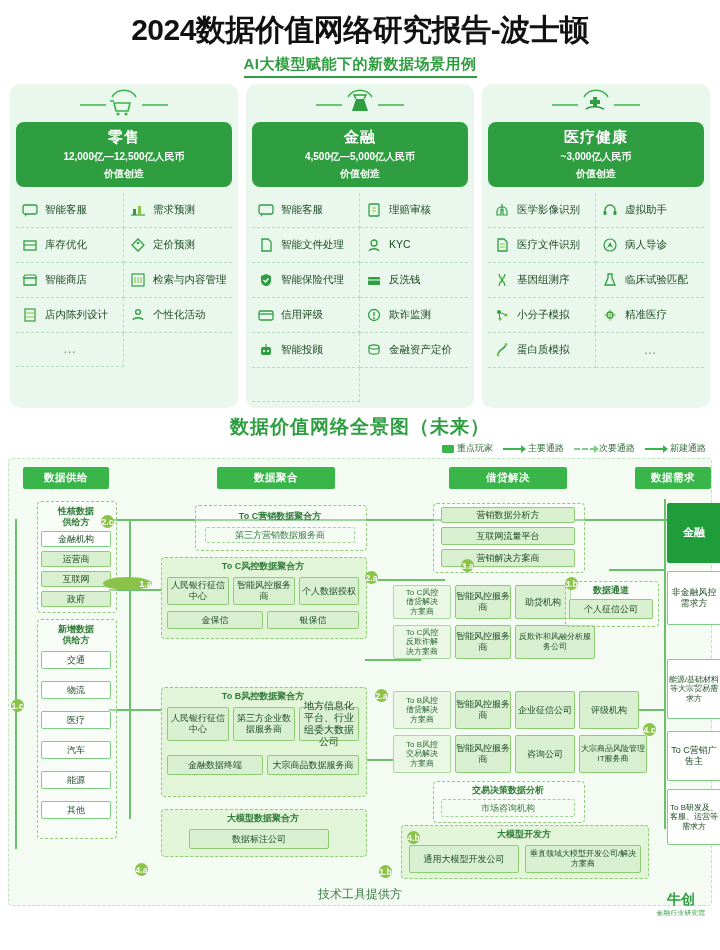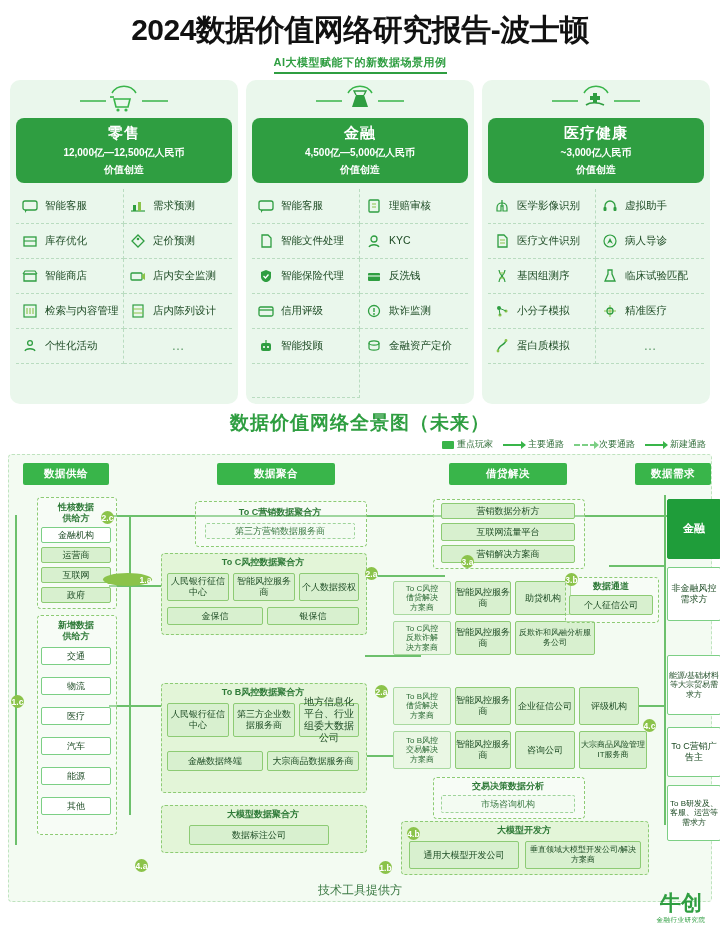--- a/index.html
+++ b/index.html
@@ -15,21 +15,21 @@
     text-align:center;
     font-size:30px;
     font-weight:bold;
     letter-spacing:-0.5px;
     padding-top:10px;
     color:#111;
     white-space:nowrap;
   }
   .subtitle{
     text-align:center;
-    font-size:11px;
+    font-size:15px;
     font-weight:bold;
     color:#2f9e41;
     margin-top:4px;
     letter-spacing:0.5px;
   }
   .subtitle .ul{
     display:inline-block;
     border-bottom:2px solid #2f9e41;
     padding-bottom:2px;
   }
@@ -202,21 +202,21 @@
     font-size:12px;
     color:#3c7a44;
   }
   .logo{
     position:absolute;
     right:6px;bottom:4px;
     width:66px;height:54px;
     text-align:center;
   }
   .logo .mark{
-    font-size:21px;font-weight:bold;color:#2f9e41;line-height:1.05;
+    font-size:14px;font-weight:bold;color:#2f9e41;line-height:1.05;
   }
   .logo .sm{font-size:6.5px;color:#2f9e41;letter-spacing:0.5px;margin-top:2px;}
 </style>
 </head>
 <body>
 
 <div class="title">2024数据价值网络研究报告-波士顿</div>
 <div class="subtitle">
   <span class="ul">AI大模型赋能下的新数据场景用例</span>
 </div>
@@ -279,29 +279,20 @@
           <span class="tx">定价预测</span>
         </div>
       <div class="cell">
           <span class="ic">
             <svg width="18" height="18" viewBox="0 0 18 18">
               <path d="M3 7h12v7H3z" fill="none" stroke="#2f9e41" stroke-width="1.3"></path>
               <path d="M2 7l2-3h10l2 3" fill="none" stroke="#2f9e41" stroke-width="1.2"></path>
             </svg>
           </span>
           <span class="tx">智能商店</span>
-        </div>
-      <div class="cell">
-          <span class="ic">
-            <svg width="18" height="18" viewBox="0 0 18 18">
-              <rect x="2" y="6" width="11" height="7" rx="1" fill="none" stroke="#2f9e41" stroke-width="1.3"></rect>
-              <path d="M13 8l3-2v7l-3-2z" fill="#8bc34a"></path>
-            </svg>
-          </span>
-          <span class="tx">店内安全监测</span>
         </div>
       <div class="cell">
           <span class="ic">
             <svg width="18" height="18" viewBox="0 0 18 18">
               <rect x="3" y="3" width="12" height="12" fill="none" stroke="#2f9e41" stroke-width="1.2"></rect>
               <path d="M6 6v6M9 6v6M12 6v6" stroke="#8bc34a" stroke-width="1.1"></path>
             </svg>
           </span>
           <span class="tx">检索与内容管理</span>
         </div>

